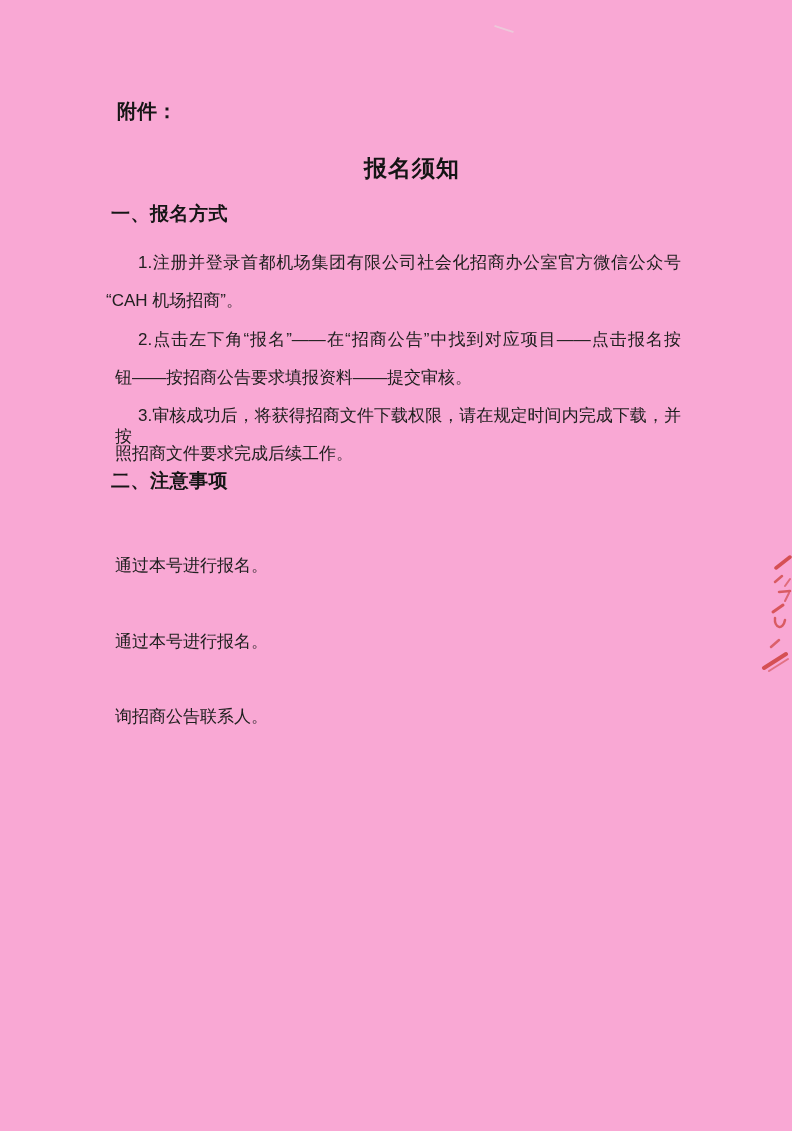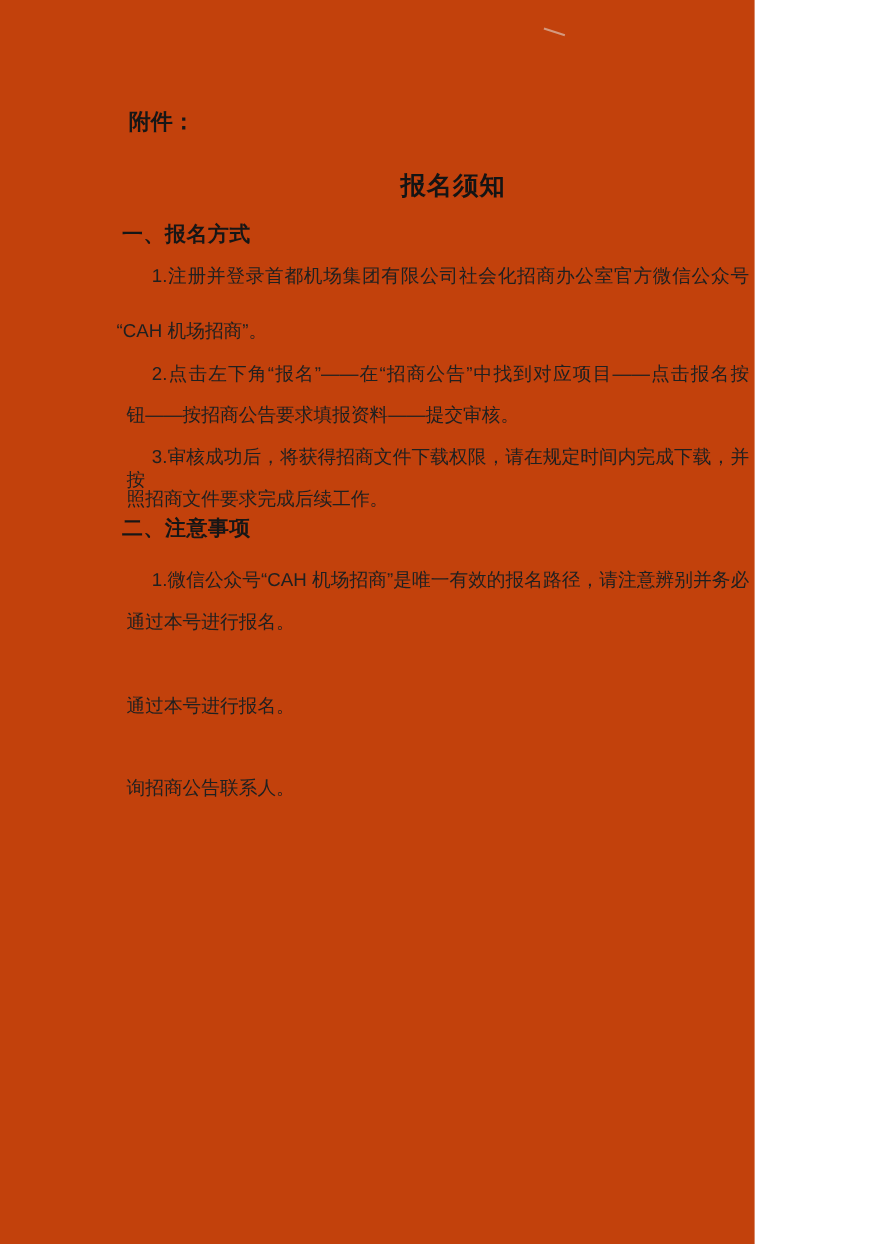--- a/index.html
+++ b/index.html
@@ -2,23 +2,23 @@
 <html><head>
 <meta charset="utf-8">
 <style>
   html, body {
     margin: 0;
     padding: 0;
     background: #ffffff;
   }
   .page {
     position: relative;
-    width: 686px;
+    width: 792px;
     height: 1131px;
-    background: #c2410c;
+    background: #f9a8d4;
     overflow: hidden;
     font-family: "Liberation Sans", "DejaVu Sans", sans-serif;
     color: #1d1d1d;
   }
   .attachment {
     position: absolute;
     left: 117px;
     top: 100px;
     font-size: 20px;
     font-weight: bold;
@@ -91,32 +91,31 @@
 <div class="page">
 
   <div class="scan-artifact"></div>
 
   <div class="attachment">附件：</div>
 
   <h1 class="title">报名须知</h1>
 
   <div class="heading h1">一、报名方式</div>
 
-  <div class="line full indent" style="top:240px">1.注册并登录首都机场集团有限公司社会化招商办公室官方微信公众号</div>
+  <div class="line full indent" style="top:252px">1.注册并登录首都机场集团有限公司社会化招商办公室官方微信公众号</div>
   <div class="line" style="top:290px; left:106px">“CAH 机场招商”。</div>
 
   <div class="line full indent" style="top:329px">2.点击左下角“报名”——在“招商公告”中找到对应项目——点击报名按</div>
   <div class="line" style="top:367px">钮——按招商公告要求填报资料——提交审核。</div>
 
   <div class="line full indent" style="top:405px">3.审核成功后，将获得招商文件下载权限，请在规定时间内完成下载，并按</div>
   <div class="line" style="top:443px">照招商文件要求完成后续工作。</div>
 
   <div class="heading h2">二、注意事项</div>
 
-  <div class="line full indent" style="top:517px">1.微信公众号“CAH 机场招商”是唯一有效的报名路径，请注意辨别并务必</div>
   <div class="line" style="top:555px">通过本号进行报名。</div>
 
   <div class="line" style="top:631px">通过本号进行报名。</div>
 
   <div class="line" style="top:706px">询招商公告联系人。</div>
 
   <svg class="stamp" viewBox="0 0 38 130" xmlns="http://www.w3.org/2000/svg">
     <g stroke="#cc3a33" fill="none" stroke-linecap="round">
       <path d="M16 20 L30 9" stroke-width="3.5" opacity="0.8"></path>
       <path d="M15 34 L22 28" stroke-width="2.5" opacity="0.7"></path>

